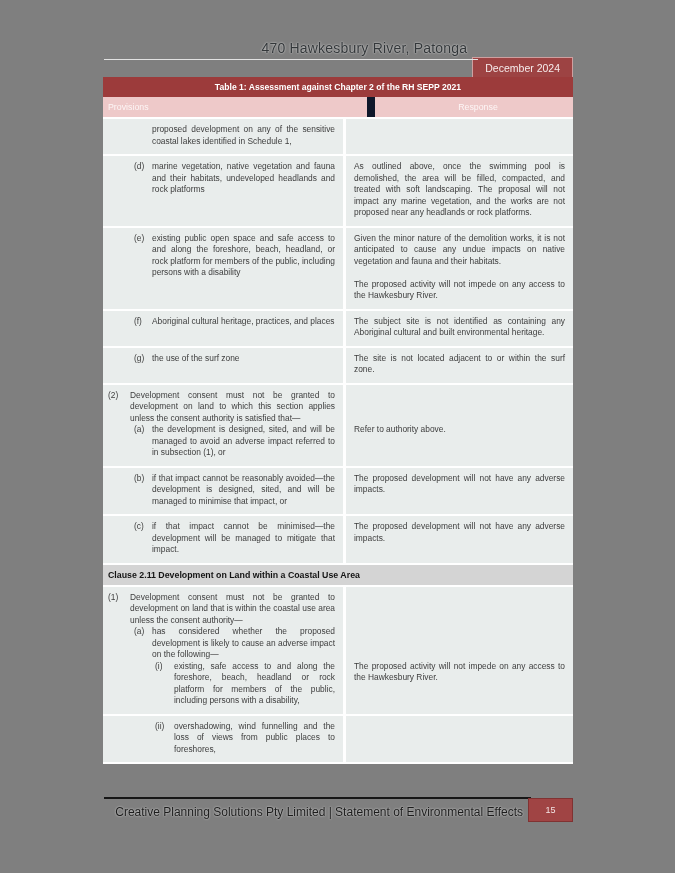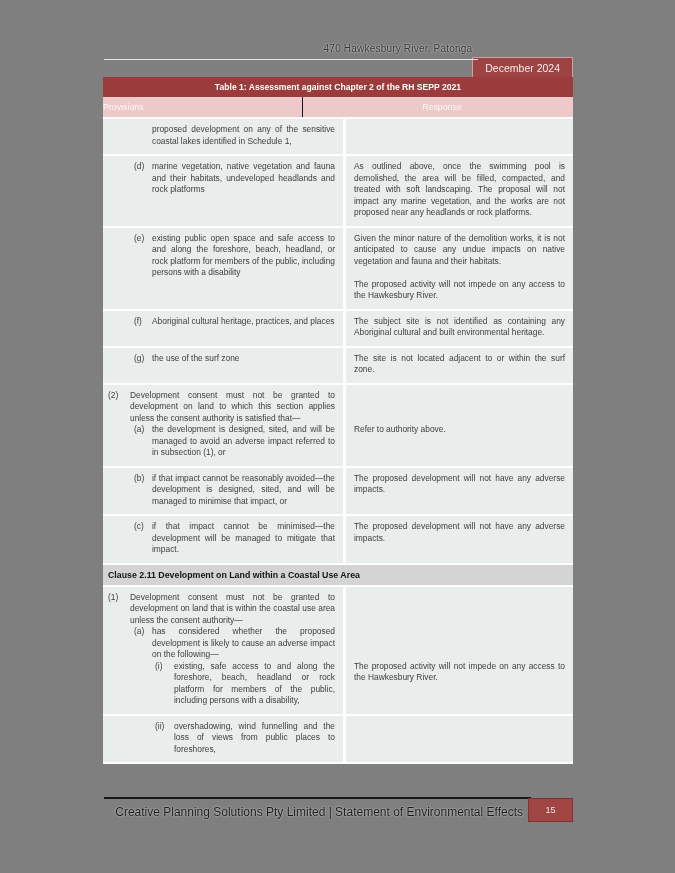--- a/index.html
+++ b/index.html
@@ -4,31 +4,31 @@
 <style>
   html,body{margin:0;padding:0;background:#6e6e6e;}
   .canvas{
     position:relative;width:675px;height:873px;background:#7f7f7f;
     font-family:"Liberation Sans",sans-serif;overflow:hidden;
     -webkit-font-smoothing:antialiased;
   }
   
   .header{position:absolute;top:36px;left:103px;width:470px;height:24px;
     display:flex;justify-content:flex-end;align-items:center;}
-  .doc-ref{font-size:10px;color:#33373a;letter-spacing:.2px;
+  .doc-ref{font-size:14px;color:#33373a;letter-spacing:.2px;margin-right:5px;
     text-shadow:0 0 2px rgba(255,255,255,.85);}
   .date-badge{background:#9d4343;border:1px solid #cfa0a0;color:#f7ecec;
     font-size:10.5px;height:22px;display:flex;align-items:center;padding:0 12px;box-sizing:border-box;margin-top:40px;}
   .header-rule{position:absolute;top:59px;left:104px;width:374px;height:1px;background:#e2e2e2;}
   
   .table{position:absolute;top:77px;left:103px;width:470px;font-size:8.4px;color:#3d3d3d;}
   .t-title{background:#9c3b3b;color:#ffffff;font-weight:bold;text-align:center;
     height:20px;line-height:20px;font-size:8.6px;}
   .t-cols{display:flex;background:#eec9c9;color:#fdf6f6;height:20px;line-height:20px;font-size:8.8px;}
-  .t-cols .colh-prov{width:200px;box-sizing:border-box;border-right:1px solid #0f172a;}
+  .t-cols .colh-prov{width:272px;box-sizing:border-box;padding-left:5px;border-right:8px solid #0f172a;}
   .t-cols .colh-resp{flex:1;padding-left:8px;text-align:center;}
   #rows{border-bottom:2px solid #ffffff;}
   .trow{display:flex;border-top:2px solid #ffffff;background:#e9edec;min-height:36px;box-sizing:border-box;}
   .trow.section{display:block;background:#d4d4d4;color:#141414;font-weight:bold;
     font-size:8.8px;line-height:12px;padding:4px 6px 4px 5px;min-height:0;}
   .cell{box-sizing:border-box;line-height:11.5px;}
   .cell.prov{width:243px;border-right:3px solid #ffffff;padding:5px 8px 7px 5px;}
   .cell.resp{flex:1;padding:5px 8px 7px 8px;}
   .pitem{display:flex;line-height:11.5px;}
   .pitem .marker{flex:none;}

